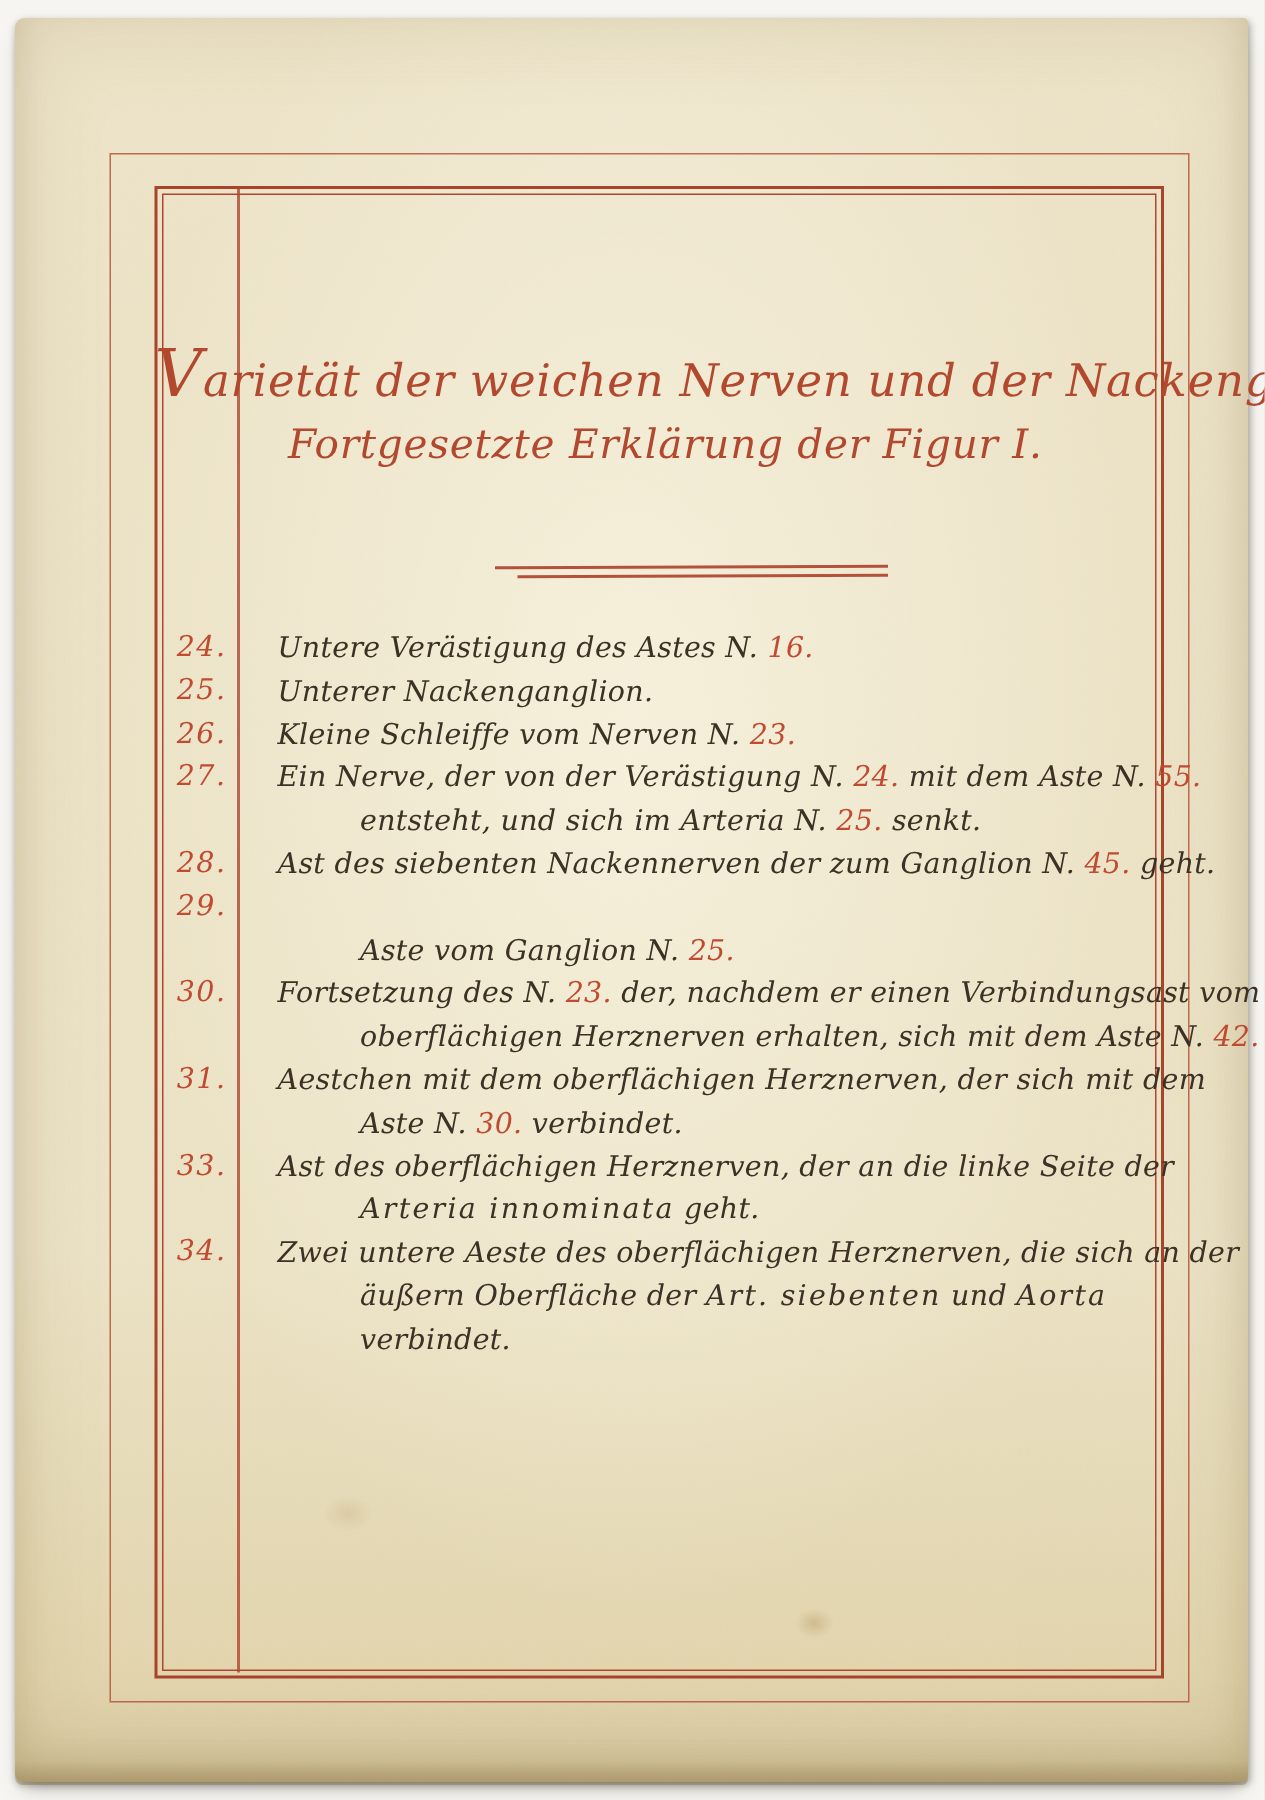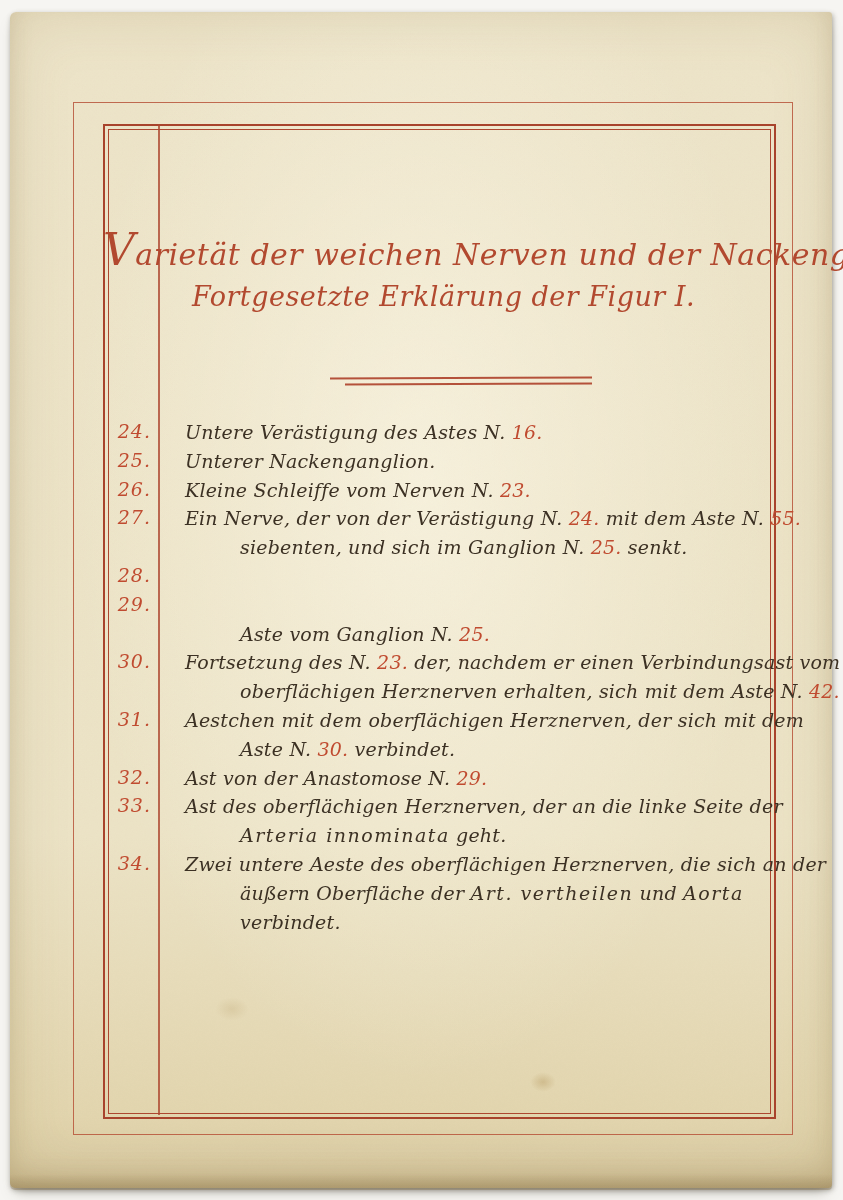--- a/index.html
+++ b/index.html
@@ -133,24 +133,25 @@
       <div class="row">
         <span class="num">26.</span>
         <span class="line"><span>Kleine Schleiffe vom Nerven N. </span><span class="red">23.</span></span>
       </div>
       <div class="row">
         <span class="num">27.</span>
         <span class="line"><span>Ein Nerve, der von der Verästigung N. </span><span class="red">24.</span><span> mit dem Aste N. </span><span class="red">55.</span></span>
       </div>
       <div class="row">
         <span class="num"></span>
-        <span class="line cont"><span>siebenten, und sich im Ganglion N. </span><span class="red">25.</span><span> senkt.</span></span>
+        <span class="line cont"><span>entsteht, und sich im Arteria N. </span><span class="red">25.</span><span> senkt.</span></span>
       </div>
       <div class="row">
         <span class="num">28.</span>
+        <span class="line"><span>Ast des siebenten Nackennerven der zum Ganglion N. </span><span class="red">45.</span><span> geht.</span></span>
       </div>
       <div class="row">
         <span class="num">29.</span>
       </div>
       <div class="row">
         <span class="num"></span>
         <span class="line cont"><span>Aste vom Ganglion N. </span><span class="red">25.</span></span>
       </div>
       <div class="row">
         <span class="num">30.</span>
@@ -162,38 +163,34 @@
       </div>
       <div class="row">
         <span class="num">31.</span>
         <span class="line"><span>Aestchen mit dem oberflächigen Herznerven, der sich mit dem</span></span>
       </div>
       <div class="row">
         <span class="num"></span>
         <span class="line cont"><span>Aste N. </span><span class="red">30.</span><span> verbindet.</span></span>
       </div>
       <div class="row">
-        <span class="num">32.</span>
-        <span class="line"><span>Ast von der Anastomose N. </span><span class="red">29.</span></span>
-      </div>
-      <div class="row">
         <span class="num">33.</span>
         <span class="line"><span>Ast des oberflächigen Herznerven, der an die linke Seite der</span></span>
       </div>
       <div class="row">
         <span class="num"></span>
         <span class="line cont"><span class="latin">Arteria innominata</span><span> geht.</span></span>
       </div>
       <div class="row">
         <span class="num">34.</span>
         <span class="line"><span>Zwei untere Aeste des oberflächigen Herznerven, die sich an der</span></span>
       </div>
       <div class="row">
         <span class="num"></span>
-        <span class="line cont"><span>äußern Oberfläche der </span><span class="latin">Art. vertheilen</span><span> und </span><span class="latin">Aorta</span></span>
+        <span class="line cont"><span>äußern Oberfläche der </span><span class="latin">Art. siebenten</span><span> und </span><span class="latin">Aorta</span></span>
       </div>
       <div class="row">
         <span class="num"></span>
         <span class="line cont"><span>verbindet.</span></span>
       </div>
     </div>
 
   <div class="stain1"></div>
   <div class="stain2"></div>
   <div class="deckle"></div>

